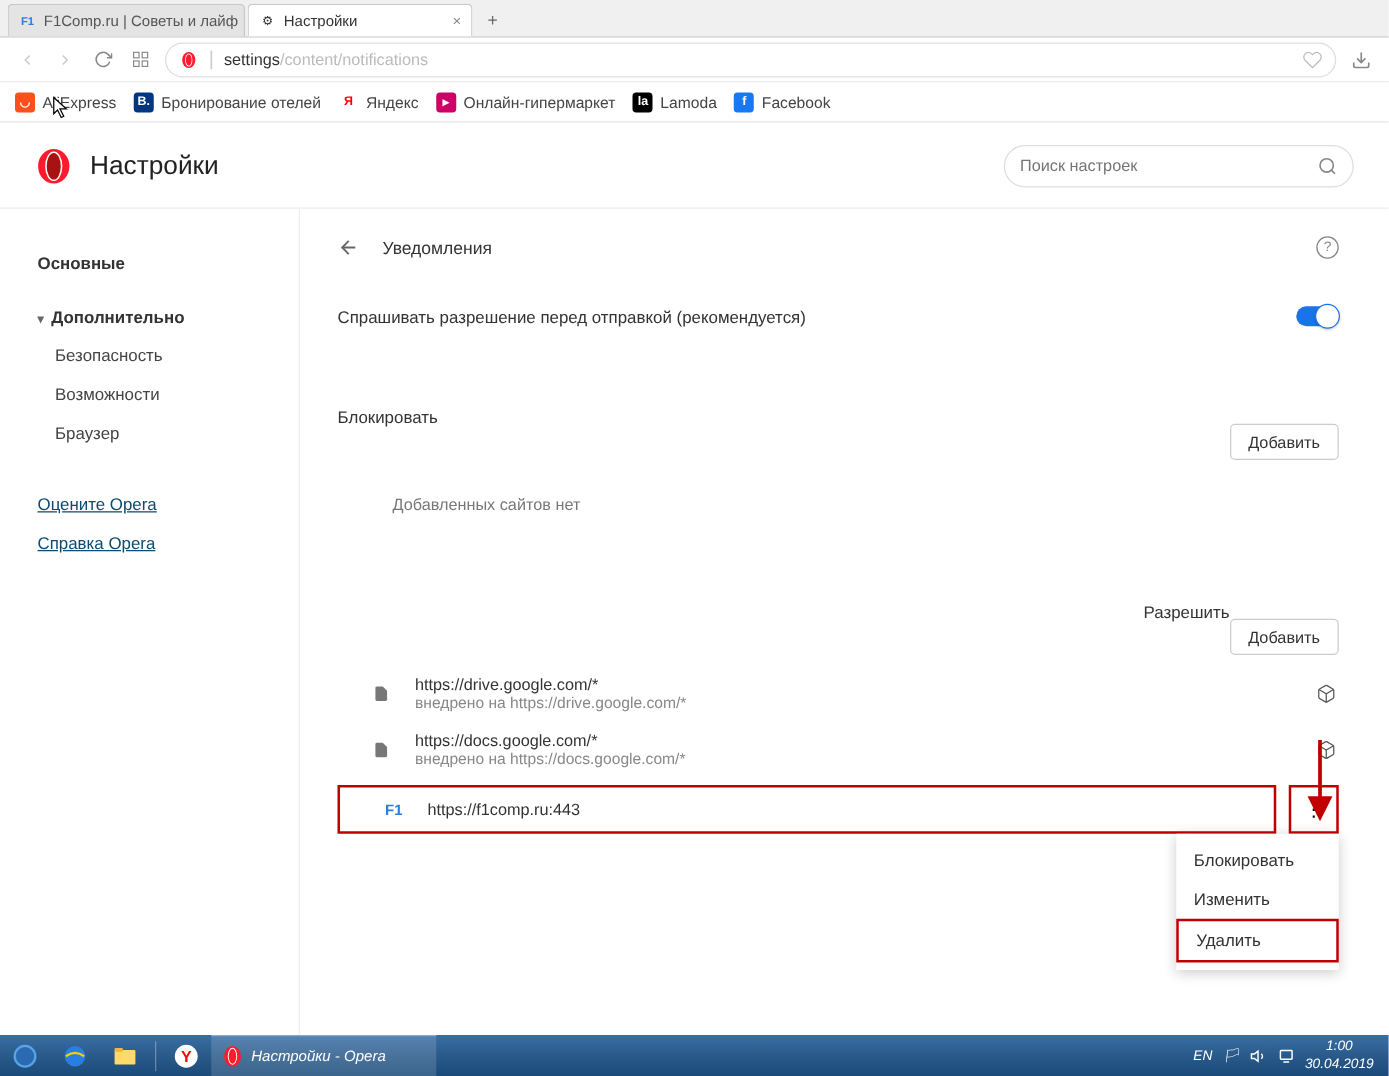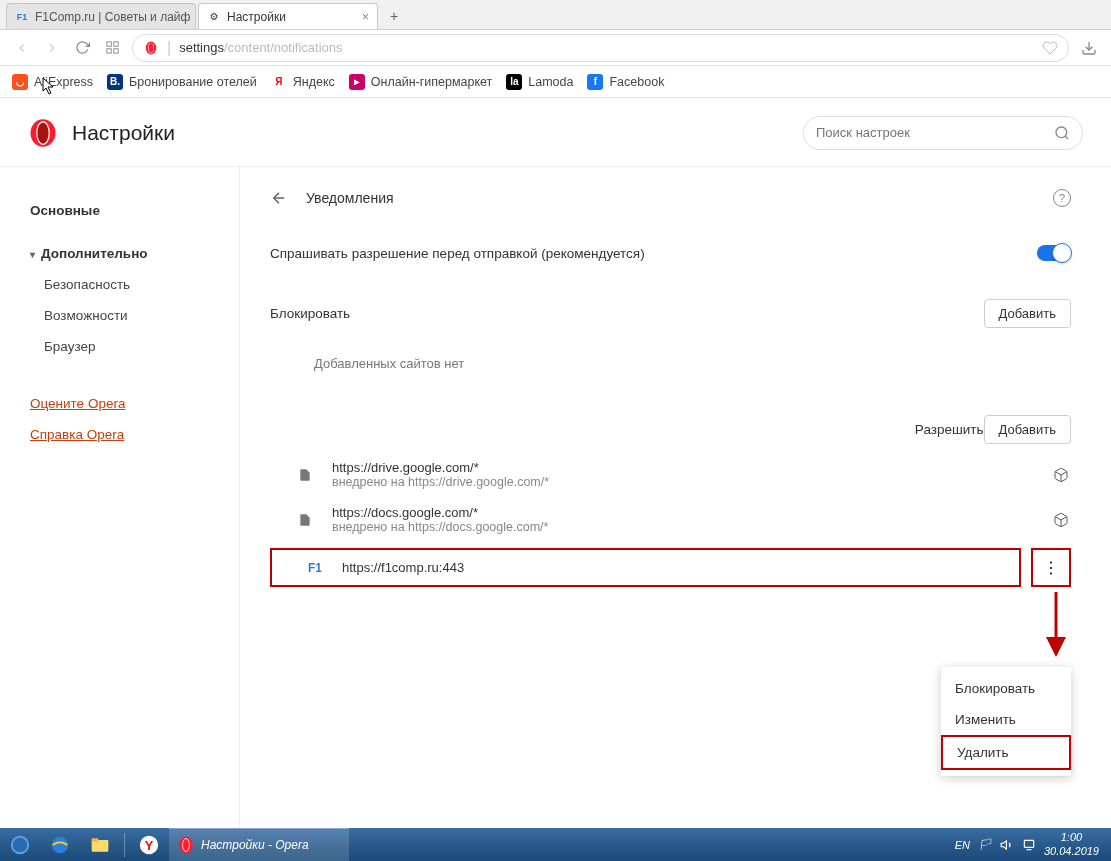--- a/index.html
+++ b/index.html
@@ -43,36 +43,36 @@
 .search-box { margin-left:auto; width:280px; height:34px; border:1px solid #ddd; border-radius:17px; display:flex; align-items:center; padding:0 12px; }
 .search-box input { border:none; outline:none; flex:1; font-size:13px; color:#888; background:transparent; }
 .search-box .sicon { color:#888; }
 
 .page-body { flex:1; display:flex; overflow:hidden; }
 .sidebar { width:240px; border-right:1px solid #eee; padding:28px 20px; font-size:13.5px; }
 .side-item { padding:8px 10px; color:#333; cursor:pointer; }
 .side-item.bold { font-weight:600; }
 .side-item.expand::before { content:"▾"; font-size:10px; margin-right:6px; color:#666; transform:rotate(0deg); display:inline-block;}
 .side-sub { padding:8px 10px 8px 24px; color:#444; cursor:pointer; }
-.side-link { padding:8px 10px; color:#c2410c; text-decoration:underline; cursor:pointer; }
+.side-link { padding:8px 10px; color:#0c4a6e; text-decoration:underline; cursor:pointer; }
 .side-spacer { height:26px; }
 
 .main { flex:1; padding:22px 40px 20px 30px; overflow:auto; position:relative; }
 .section-head { display:flex; align-items:center; gap:18px; margin-bottom:26px; }
 .back-arrow { font-size:18px; color:#666; cursor:pointer; }
 .section-title { font-size:14px; color:#333; }
 .help-icon { margin-left:auto; width:18px; height:18px; border:1.5px solid #888; border-radius:50%; display:flex; align-items:center; justify-content:center; font-size:11px; color:#888; }
 
 .setting-row { display:flex; align-items:center; justify-content:space-between; padding:12px 0 30px 0; font-size:13.5px; color:#333; }
 .toggle { width:34px; height:16px; background:#1a73e8; border-radius:9px; position:relative; }
 .toggle::after { content:""; position:absolute; right:-1px; top:-2px; width:18px; height:18px; background:#fff; border:1px solid #1a73e8; border-radius:50%; box-shadow:0 1px 2px rgba(0,0,0,0.2); }
 
 .group-head { display:flex; align-items:center; justify-content:space-between; padding:8px 0; }
 .group-title { font-size:13.5px; color:#333; }
-.add-btn { border:1px solid #ccc; background:#fff; border-radius:4px; padding:6px 14px; font-size:13px; color:#333; cursor:pointer; }
+.add-btn { border:1px solid #ccc; background:#fff; border-radius:4px; padding:6px 14px; font-size:13px; color:#333; cursor:pointer;margin-top:40px; }
 .empty-msg { font-size:13px; color:#777; padding:20px 0 16px 44px; }
 
 .site-row { display:flex; align-items:center; padding:8px 0; gap:16px; }
 .site-row .favico { width:22px; display:flex; align-items:center; justify-content:center; flex-shrink:0; margin-left:24px; }
 .site-info { flex:1; font-size:13px; }
 .site-info .u { color:#333; }
 .site-info .sub { color:#888; font-size:12.5px; }
 .site-row .cube { width:18px; color:#555; }
 
 .boxed { border:2.5px solid #c00000; }

